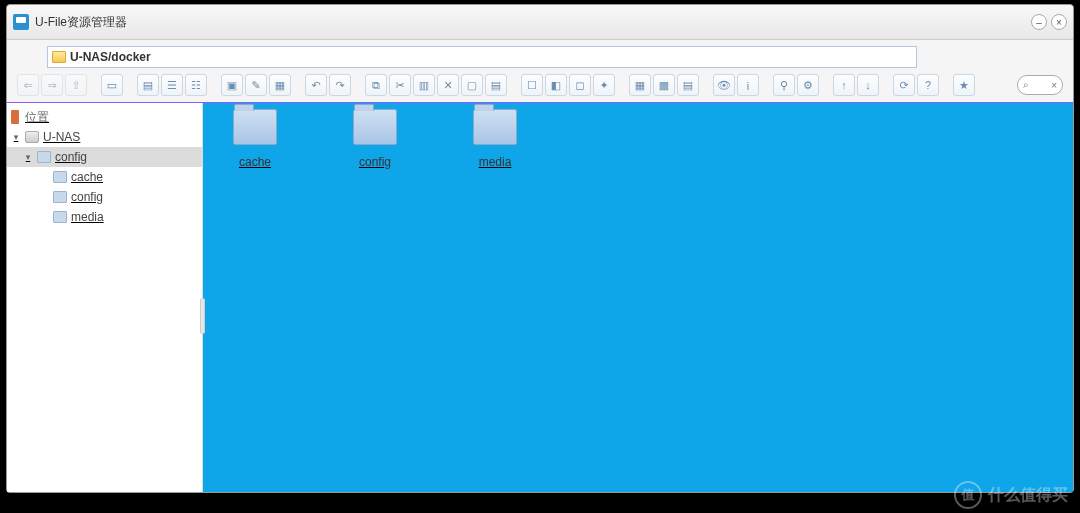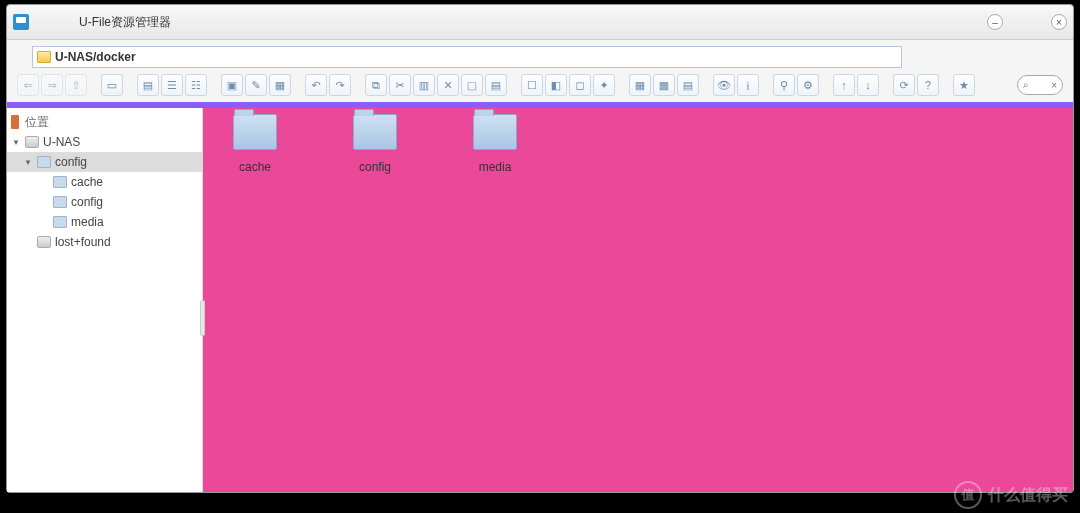--- a/index.html
+++ b/index.html
@@ -1,32 +1,32 @@
 <!DOCTYPE html>
 <html><head>
   <meta charset="utf-8">
   <style>
     * { box-sizing: border-box; margin: 0; padding: 0; }
     body { font-family: "Microsoft YaHei", Arial, sans-serif; font-size: 12px; background: #000; width: 1080px; height: 513px; overflow: hidden; position: relative; }
     .window { position: absolute; top: 4px; left: 6px; right: 6px; bottom: 20px; background: #f5f5f5; border: 1px solid #999; border-radius: 4px; display: flex; flex-direction: column; box-shadow: 0 2px 8px rgba(0,0,0,0.3); }
-    .titlebar { height: 24px; display: flex; align-items: center; padding: 17px 6px; background: linear-gradient(#f8f8f8,#e8e8e8); border-bottom: 1px solid #ccc; border-radius: 4px 4px 0 0; gap: 44px; }
+    .titlebar { height: 24px; display: flex; align-items: center; padding: 17px 6px; background: linear-gradient(#f8f8f8,#e8e8e8); border-bottom: 1px solid #ccc; border-radius: 4px 4px 0 0; }
     .titlebar .app-icon { width: 16px; height: 16px; background: #2c8fd1; border-radius: 2px; margin-right: 6px; position: relative; }
     .titlebar .app-icon::after { content:""; position:absolute; top:3px; left:3px; right:3px; height:6px; background:#fff; border-radius:1px; }
     .titlebar .title { flex: 1; color: #333; }
     .titlebar .win-btn { width: 16px; height: 16px; border: 1px solid #aaa; border-radius: 50%; margin-left: 4px; background:#fff; display:flex; align-items:center; justify-content:center; font-size:10px; color:#555; cursor:pointer; }
-    .pathbar { margin: 6px 10px 4px 25px; height: 22px; border: 1px solid #b5c7dd; background:#fff; display:flex; align-items:center; padding: 0 4px; width: 870px; }
+    .pathbar { margin: 6px 10px 4px 40px; height: 22px; border: 1px solid #b5c7dd; background:#fff; display:flex; align-items:center; padding: 0 4px; width: 870px; }
     .pathbar .folder-icon { width:14px; height:12px; background: linear-gradient(#ffe9a6,#f5c94c); border:1px solid #d9a93b; border-radius:1px; margin-right:4px; }
     .pathbar .path { font-weight: bold; color:#333; }
     .toolbar { margin: 2px 10px 6px 10px; display:flex; align-items:center; gap: 4px; }
     .tbtn { width:22px; height:22px; border:1px solid #c9d7e6; border-radius:3px; background: linear-gradient(#fdfdfd,#f0f3f7); display:flex; align-items:center; justify-content:center; font-size:11px; color:#6a8db3; cursor:pointer; }
     .tbtn.disabled { opacity:0.55; cursor:default; }
     .tsep { width:6px; }
     .tgroup { display:flex; gap:2px; }
     .search-pill { margin-left:auto; width:46px; height:20px; border:1px solid #aaa; border-radius:10px; background:#fff; display:flex; align-items:center; justify-content:space-between; padding:0 5px; font-size:10px; color:#777; }
-    .content { flex:1; display:flex; border-top:6px solid #8b5cf6; background:#ec4899; min-height:0; }
+    .content { flex:1; display:flex; border-top:1px solid #8b5cf6; background:#0ea5e9; min-height:0;text-decoration:underline; }
     .sidebar { width:196px; border-right:1px solid #d7dde3; background:#fff; padding-top:4px; position:relative; }
     .side-header { display:flex; align-items:center; height:20px; padding:0 4px; color:#666; }
     .side-header .loc-icon { width:8px; height:14px; background:#d86f3a; margin-right:6px; border-radius:1px; }
     .tree { }
     .tree-row { display:flex; align-items:center; height:20px; padding-left:4px; cursor:pointer; color:#444; }
     .tree-row.selected { background:#dcdcdc; }
     .tree-row .toggle { width:10px; text-align:center; color:#666; font-size:9px; }
     .tree-row .ticon { width:14px; height:12px; margin:0 4px; background: #c9d9ec; border:1px solid #9cb4d0; border-radius:1px; }
     .tree-row .ticon.disk { background: linear-gradient(#eee,#ccc); border-color:#aaa; border-radius:2px; }
     .tree-row.depth-1 { padding-left: 16px; }
@@ -160,25 +160,20 @@
           <div class="tree-row depth-2">
             <span class="toggle"></span>
             <span class="ticon "></span>
             <span>config</span>
           </div>
           <div class="tree-row depth-2">
             <span class="toggle"></span>
             <span class="ticon "></span>
             <span>media</span>
           </div>
-          <div class="tree-row depth-1">
-            <span class="toggle"></span>
-            <span class="ticon disk"></span>
-            <span>lost+found</span>
-          </div>
         </div>
       <div class="handle"></div>
     </div>
     <div class="main" id="main">
         <div class="item">
           <div class="big-folder"></div>
           <div class="label">cache</div>
         </div>
         <div class="item">
           <div class="big-folder"></div>

